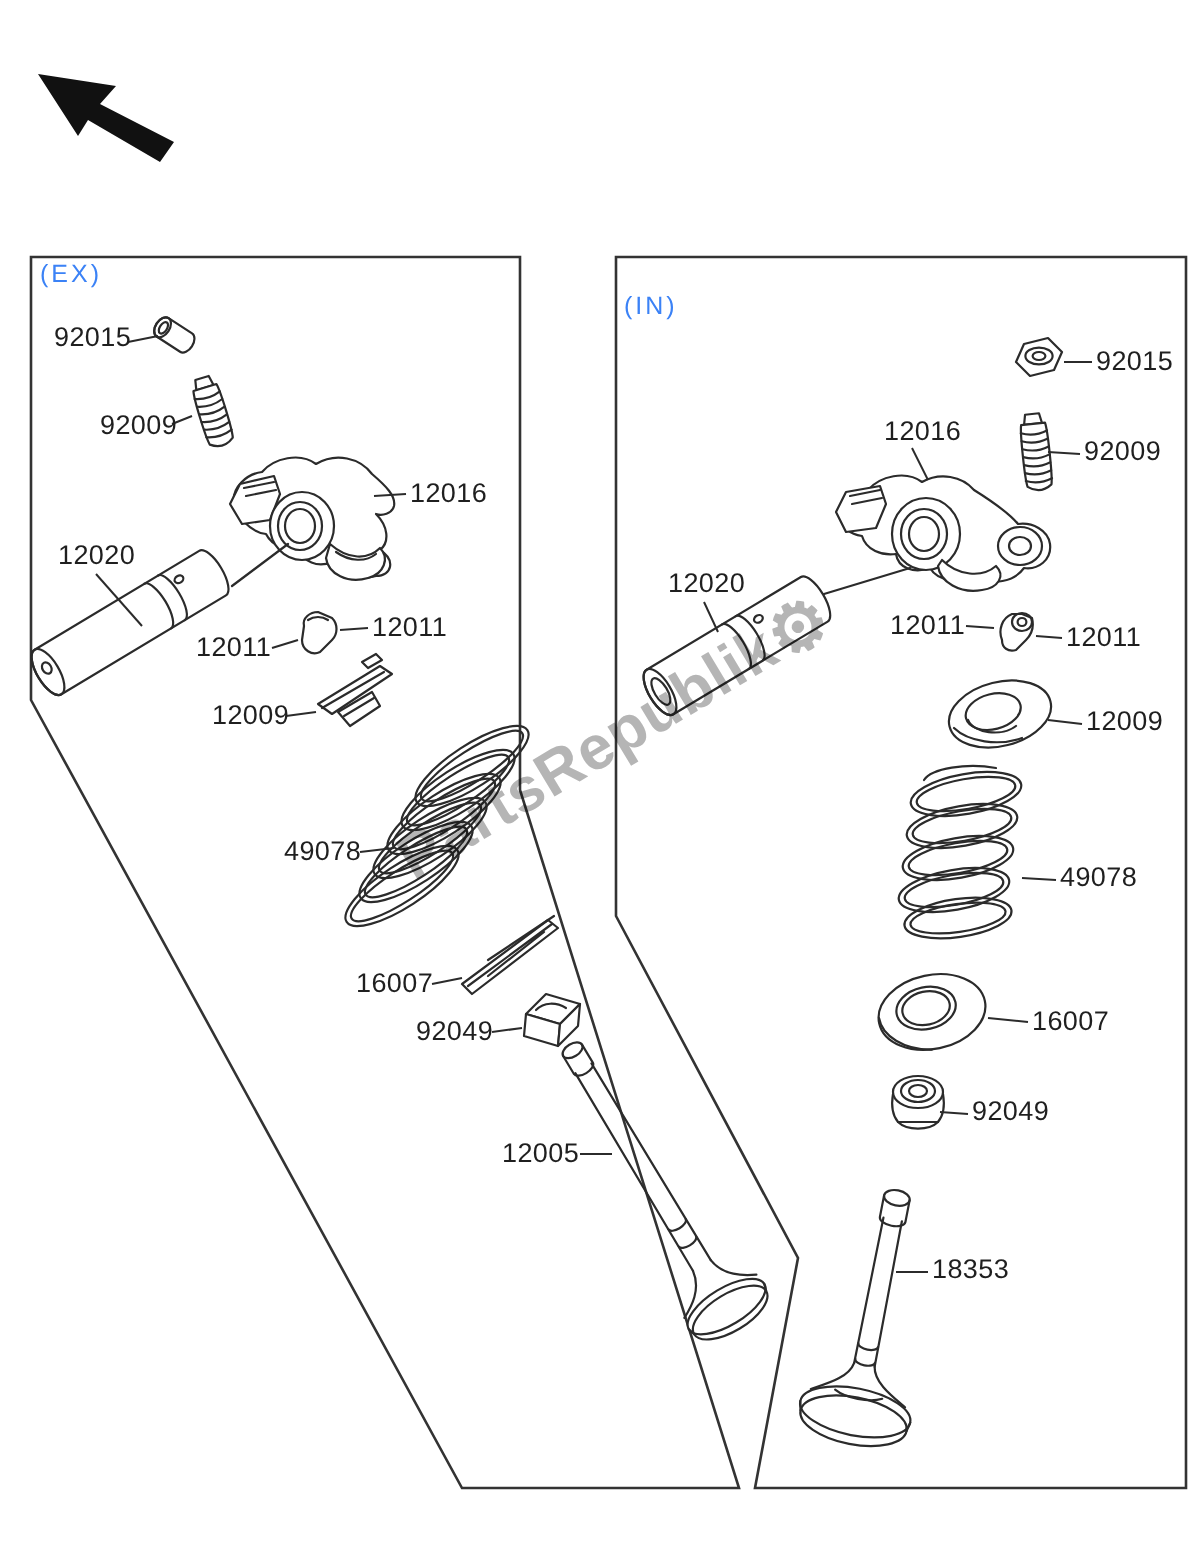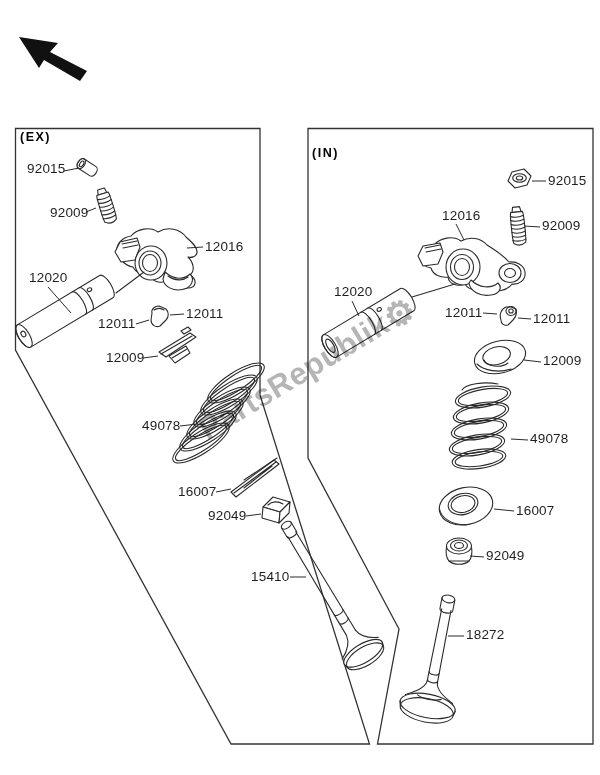--- a/index.html
+++ b/index.html
@@ -6,22 +6,22 @@
   #stage{
     position:relative;width:600px;height:775px;background:#ffffff;overflow:hidden;
     font-family:"Liberation Sans", sans-serif;
   }
   #lineart{position:absolute;left:0;top:0;z-index:1;}
   .part-label{
     position:absolute;z-index:3;font-size:13.5px;color:#1f1f1f;
     white-space:nowrap;letter-spacing:0.2px;line-height:14px;
   }
   .panel-label{
-    position:absolute;z-index:3;font-size:12.5px;color:#000000;
-    letter-spacing:1.5px;white-space:nowrap;line-height:13px;font-weight:bold;
+    position:absolute;z-index:3;font-size:12.5px;color:#3b82f6;
+    letter-spacing:1.5px;white-space:nowrap;line-height:13px;
   }
   #watermark{
     position:absolute;left:202px;top:412px;z-index:2;
     transform:rotate(-31deg);transform-origin:left center;
     font-size:31px;font-weight:bold;color:#b5b5b5;
     letter-spacing:0.5px;white-space:nowrap;
     mix-blend-mode:multiply;
   }
   #watermark .gear{font-size:34px;vertical-align:-2px;}
   svg *{vector-effect:non-scaling-stroke;}
@@ -281,27 +281,27 @@
   <div class="part-label" style="left:27px;top:162px">92015</div>
   <div class="part-label" style="left:50px;top:206px">92009</div>
   <div class="part-label" style="left:205px;top:240px">12016</div>
   <div class="part-label" style="left:29px;top:271px">12020</div>
   <div class="part-label" style="left:98px;top:317px">12011</div>
   <div class="part-label" style="left:186px;top:307px">12011</div>
   <div class="part-label" style="left:106px;top:351px">12009</div>
   <div class="part-label" style="left:142px;top:419px">49078</div>
   <div class="part-label" style="left:178px;top:485px">16007</div>
   <div class="part-label" style="left:208px;top:509px">92049</div>
-  <div class="part-label" style="left:251px;top:570px">15410</div>
+  <div class="part-label" style="left:251px;top:570px">12005</div>
 
   <div class="part-label" style="left:548px;top:174px">92015</div>
   <div class="part-label" style="left:442px;top:209px">12016</div>
   <div class="part-label" style="left:542px;top:219px">92009</div>
   <div class="part-label" style="left:334px;top:285px">12020</div>
   <div class="part-label" style="left:445px;top:306px">12011</div>
   <div class="part-label" style="left:533px;top:312px">12011</div>
   <div class="part-label" style="left:543px;top:354px">12009</div>
   <div class="part-label" style="left:530px;top:432px">49078</div>
   <div class="part-label" style="left:516px;top:504px">16007</div>
   <div class="part-label" style="left:486px;top:549px">92049</div>
-  <div class="part-label" style="left:466px;top:628px">18272</div>
+  <div class="part-label" style="left:466px;top:628px">18353</div>
 
 </div>
 
 </body></html>

